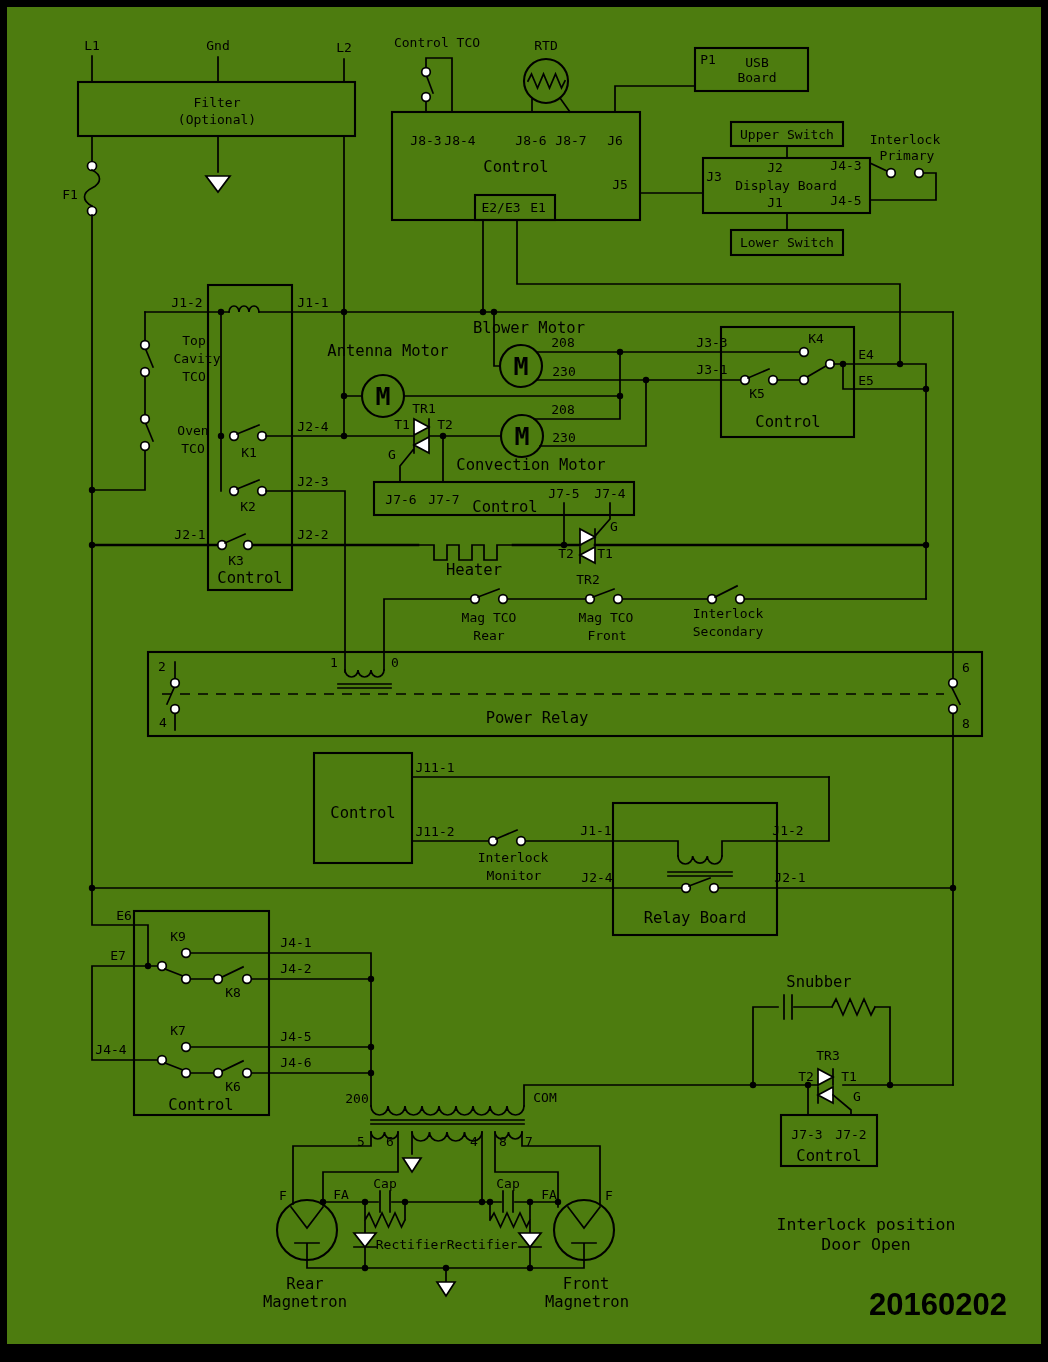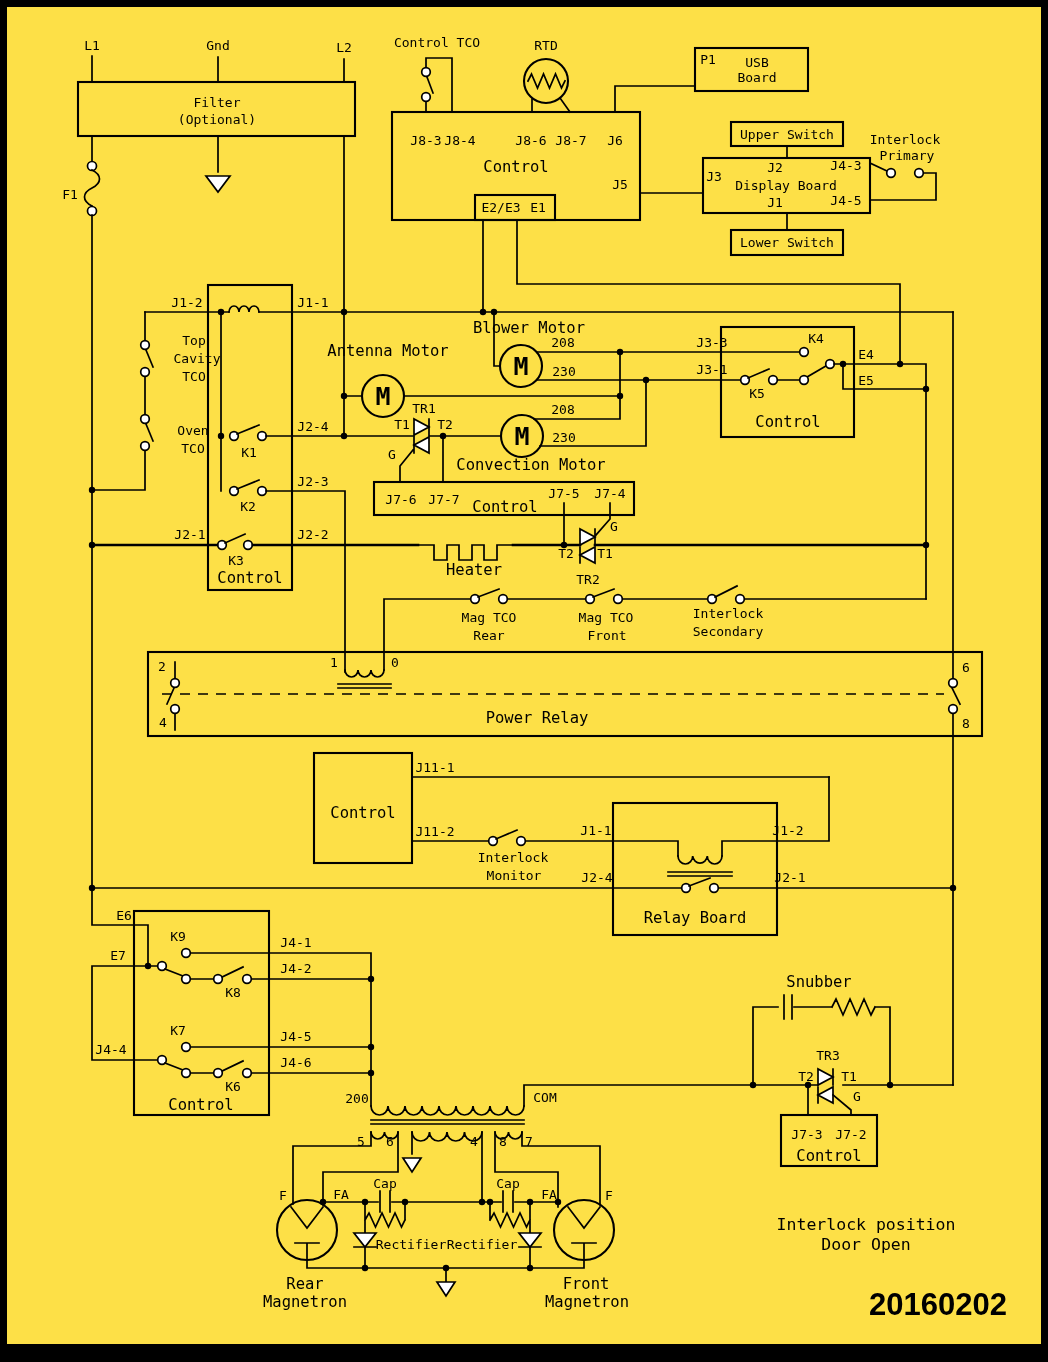--- a/index.html
+++ b/index.html
@@ -1,16 +1,16 @@
 <!DOCTYPE html>
 <html><head>
 <meta charset="utf-8">
 <style>
   html,body{margin:0;padding:0;background:#fff;}
-  .page{position:relative;width:1048px;height:1362px;background:#fde047;}
+  .page{position:relative;width:1048px;height:1362px;background:#4d7c0f;}
   svg{display:block;font-family:"DejaVu Sans Mono",monospace;}
   .w{fill:none;stroke:#000;stroke-width:1.7;stroke-linecap:square;}
   .bus{fill:none;stroke:#000;stroke-width:2.6;stroke-linecap:square;}
   .dash{fill:none;stroke:#000;stroke-width:1.7;stroke-dasharray:10 8;}
   .bx{fill:none;stroke:#000;stroke-width:2.1;}
   .sc{fill:#fff;stroke:#000;stroke-width:1.7;}
   .dot{fill:#000;stroke:none;}
   .tri{fill:#fff;stroke:#000;stroke-width:1.7;stroke-linejoin:miter;}
   .t{font-size:13px;fill:#000;text-anchor:middle;}
   .tb{font-size:15.5px;fill:#000;text-anchor:middle;}

